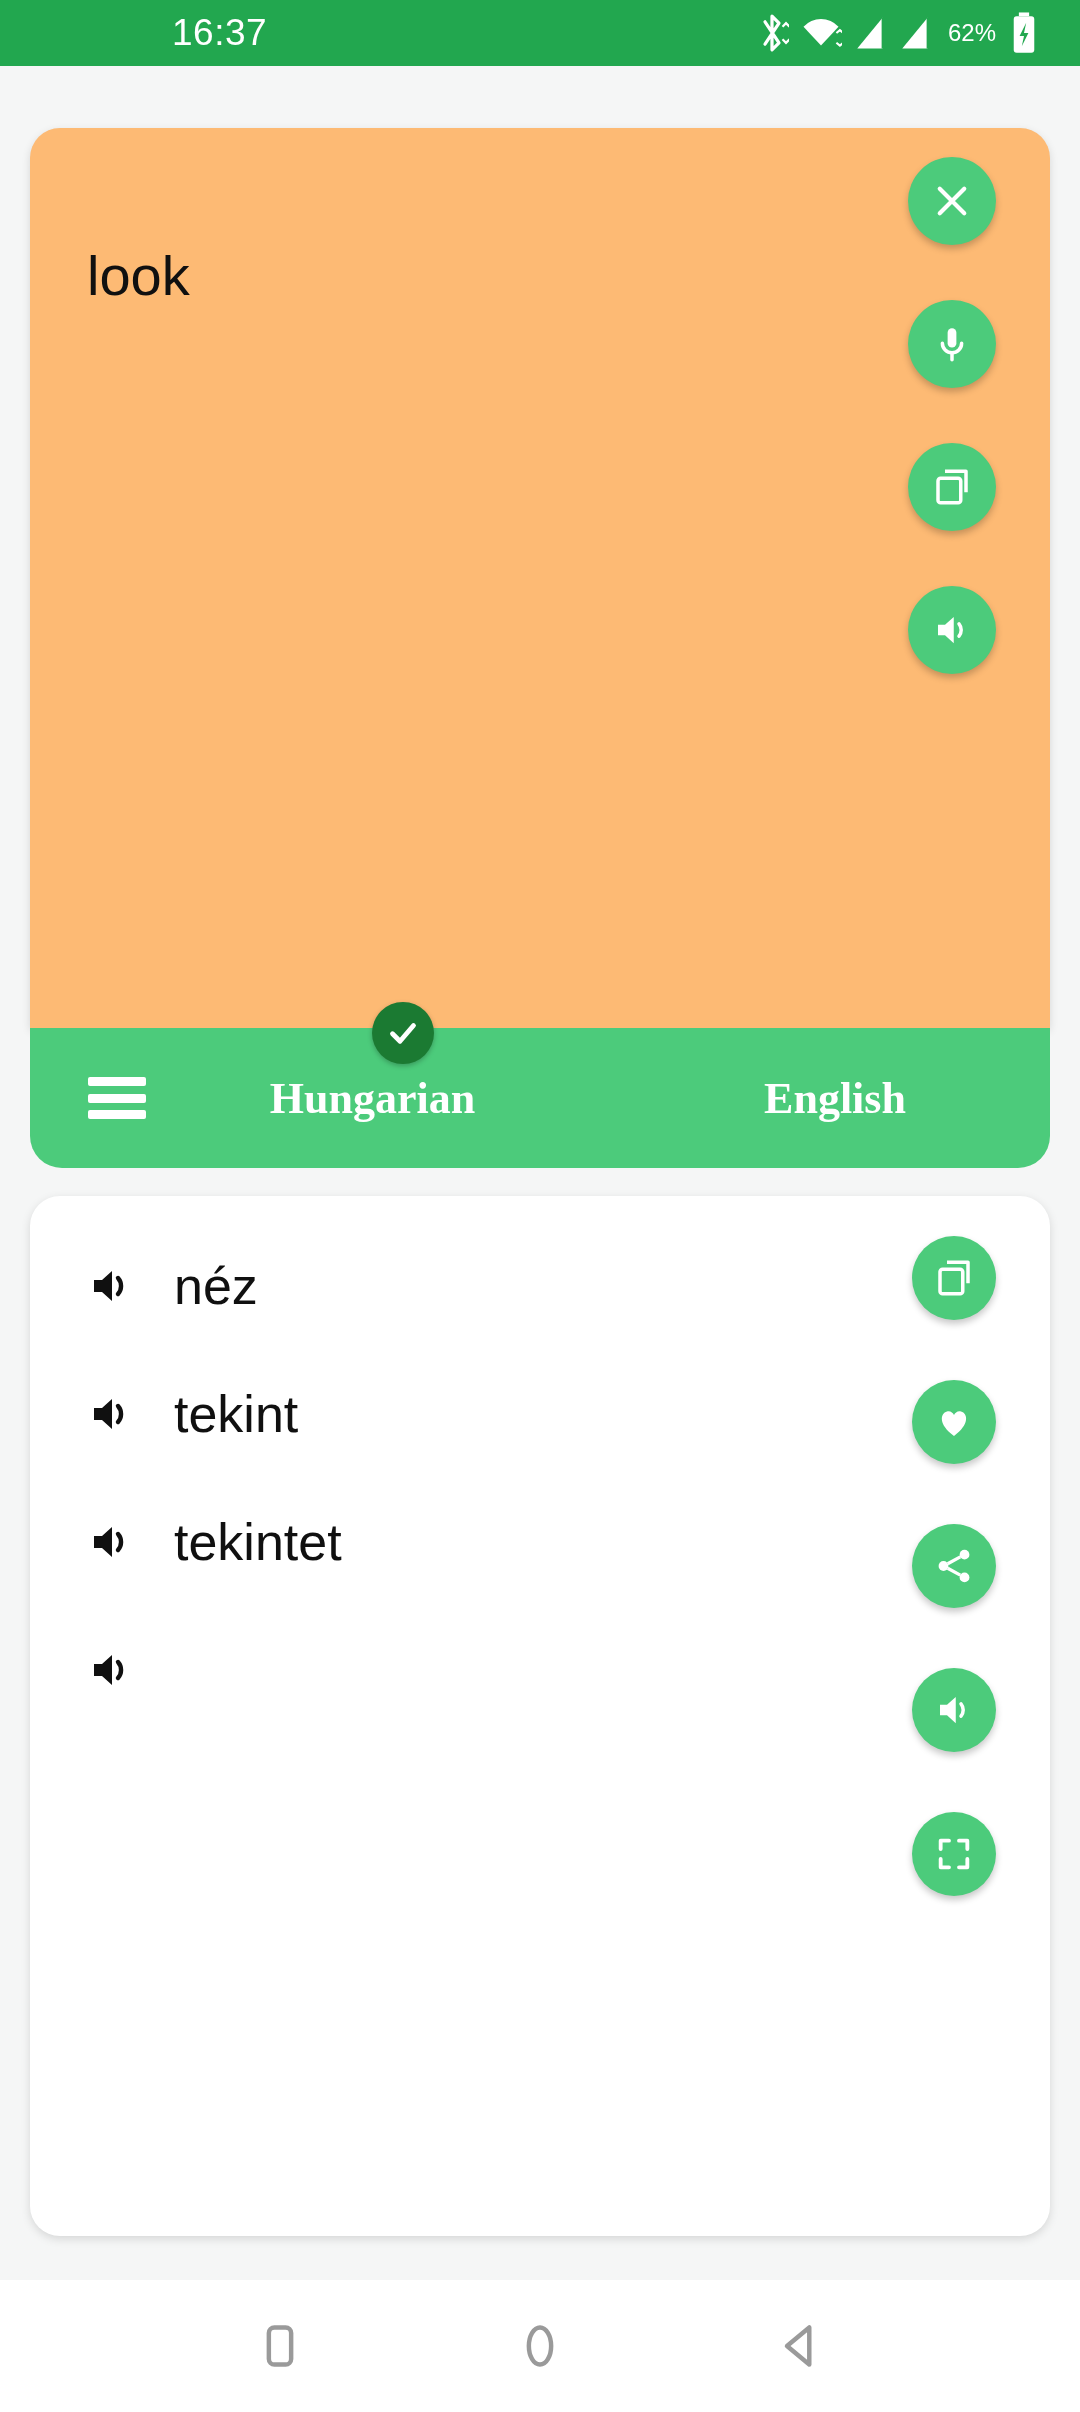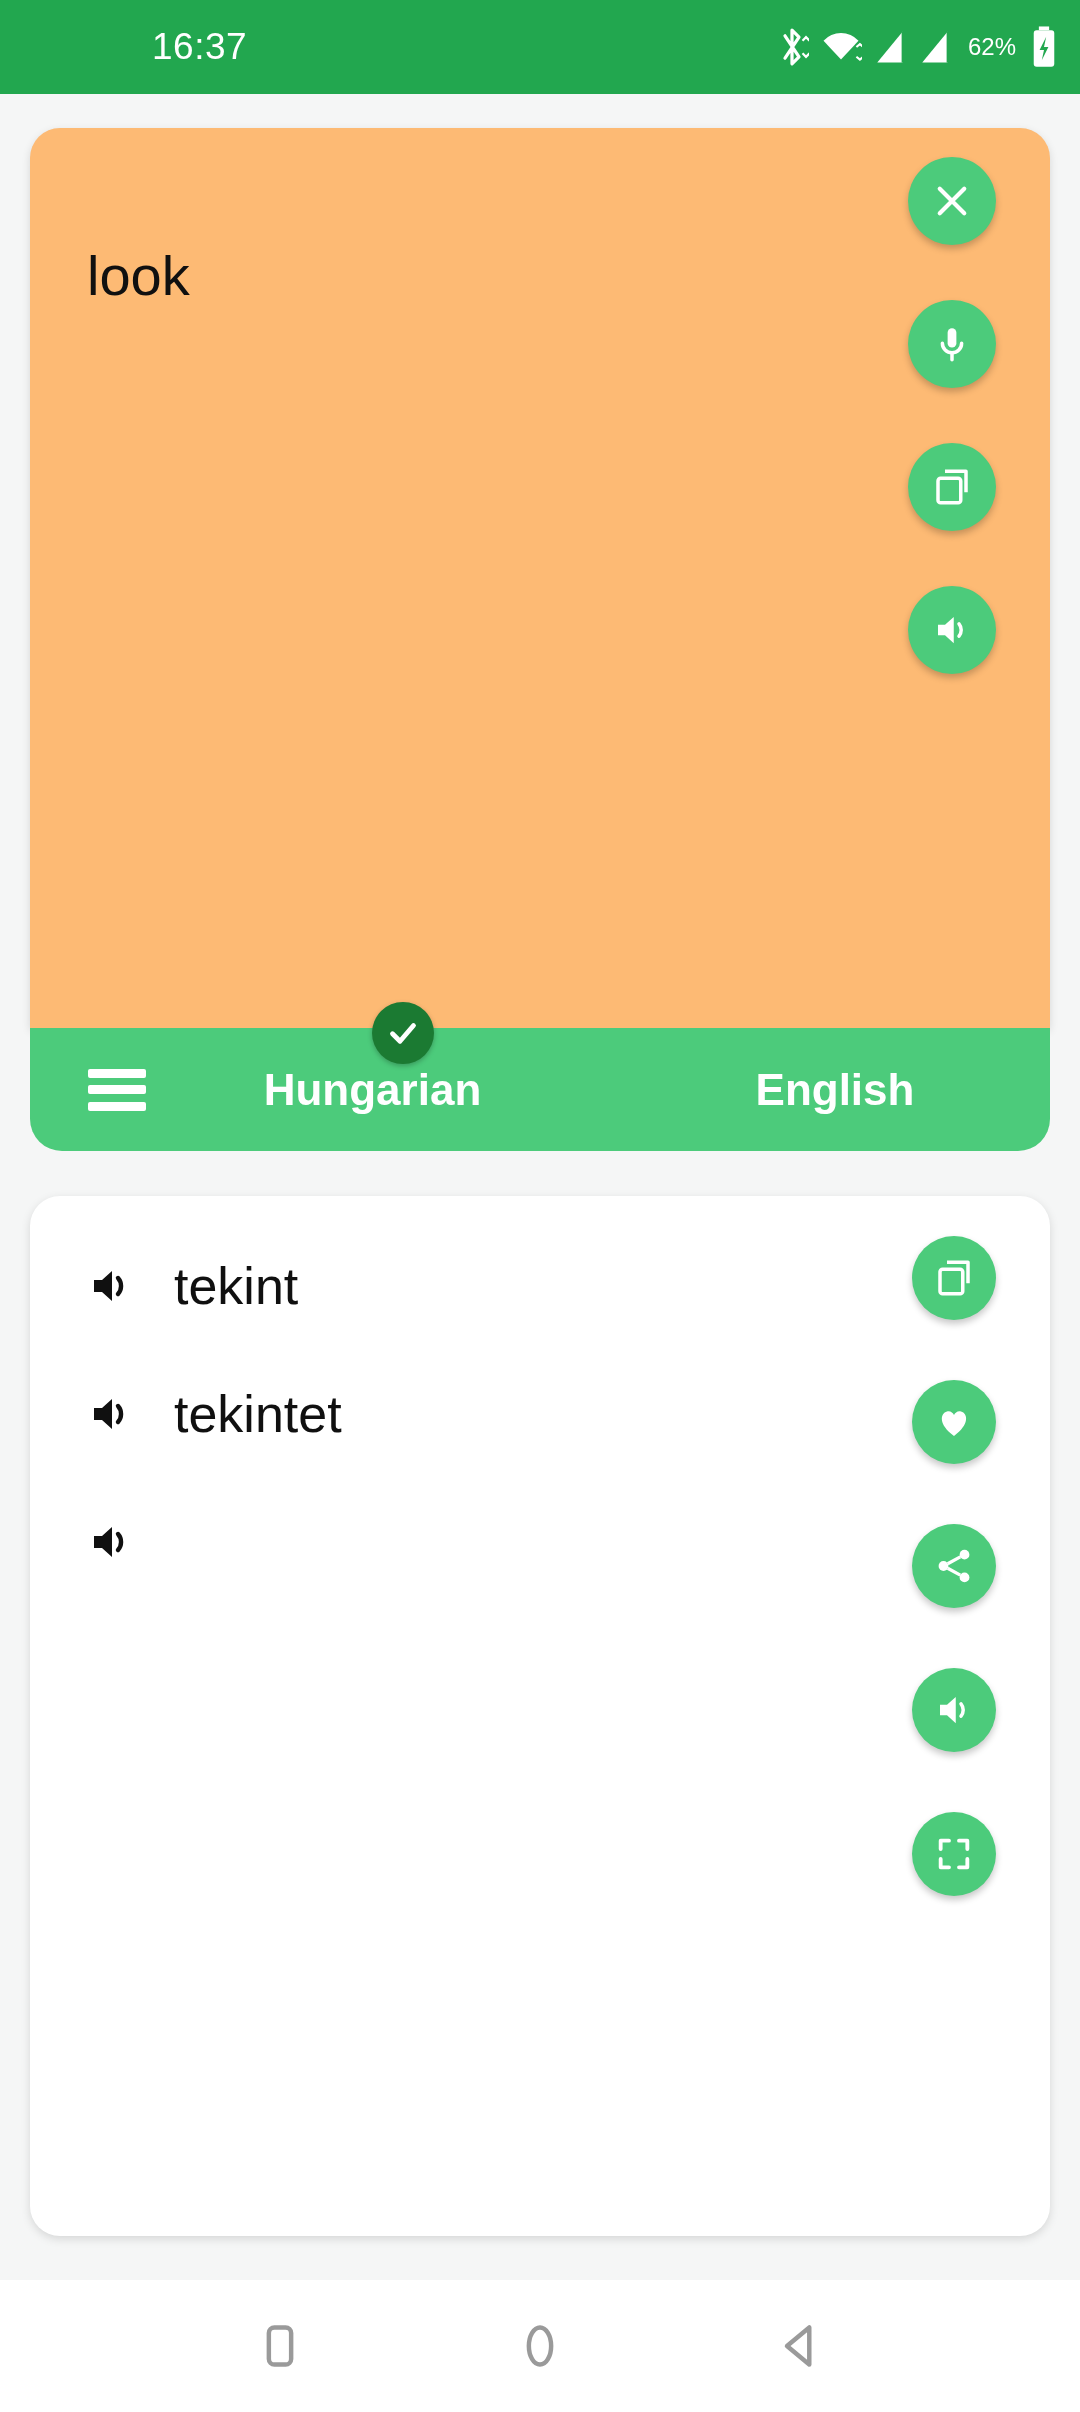--- a/index.html
+++ b/index.html
@@ -11,24 +11,24 @@
   }
   #screen {
     position:relative;
     width:1080px; height:2412px;
     background:#f5f6f6;
   }
 
   
   .statusbar {
     position:absolute; top:0; left:0;
-    width:1080px; height:94px;
+    width:1080px; height:66px;
     background:#22a74f;
     display:flex; align-items:center;
-    padding:0 22px;
+    padding:0 42px;
   }
   .sb-time {
     color:#ffffff; font-size:37px; font-weight:500;
     letter-spacing:.5px; margin-left:130px;
   }
   .sb-right {
     margin-left:auto; display:flex; align-items:center; gap:11px;
   }
   .sb-icon { display:block; }
   .sb-pct {
@@ -47,24 +47,24 @@
   .input-text {
     position:absolute; left:57px; top:148px;
     font-size:56px; color:#101010;
     line-height:1;
     transform:translateY(-50%);
   }
 
   
   .lang-bar {
     position:absolute; left:30px; top:1028px;
-    width:1020px; height:123px;
+    width:1020px; height:140px;
     background:#4ccb7b;
     border-radius:0 0 32px 32px;
-    display:flex; align-items:center;
+    display:flex; align-items:center;font-family:Liberation Serif, serif;
   }
   .hamburger {
     position:absolute; left:58px; top:50%;
     transform:translateY(-50%);
     width:58px; height:42px;
     display:flex; flex-direction:column; justify-content:space-between;
   }
   .hamburger i {
     display:block; width:100%; height:9px;
     background:#ffffff; border-radius:2px;
@@ -213,20 +213,27 @@
   </div>
   <div class="swap-badge" style="left:372px; top:1002px;">
     <svg width="36" height="36" viewBox="0 0 24 24">
       <path d="M5 12.5 L10 17.5 L19 7" fill="none" stroke="#fff" stroke-width="3.2" stroke-linecap="round" stroke-linejoin="round"></path>
     </svg>
   </div>
 
   <div class="results-card">
     <div class="results-list">
 
+      <div class="result-row">
+        <svg width="48" height="48" viewBox="0 0 24 24">
+          <path d="M3 9 L7 9 L12 4.5 L12 19.5 L7 15 L3 15 Z" fill="#101010"></path>
+          <path d="M15 8 a6 6 0 0 1 0 8" fill="none" stroke="#101010" stroke-width="2.2" stroke-linecap="round"></path>
+        </svg>
+        <span class="result-word">néz</span>
+      </div>
 
       <div class="result-row">
         <svg width="48" height="48" viewBox="0 0 24 24">
           <path d="M3 9 L7 9 L12 4.5 L12 19.5 L7 15 L3 15 Z" fill="#101010"></path>
           <path d="M15 8 a6 6 0 0 1 0 8" fill="none" stroke="#101010" stroke-width="2.2" stroke-linecap="round"></path>
         </svg>
         <span class="result-word">tekint</span>
       </div>
 
 

